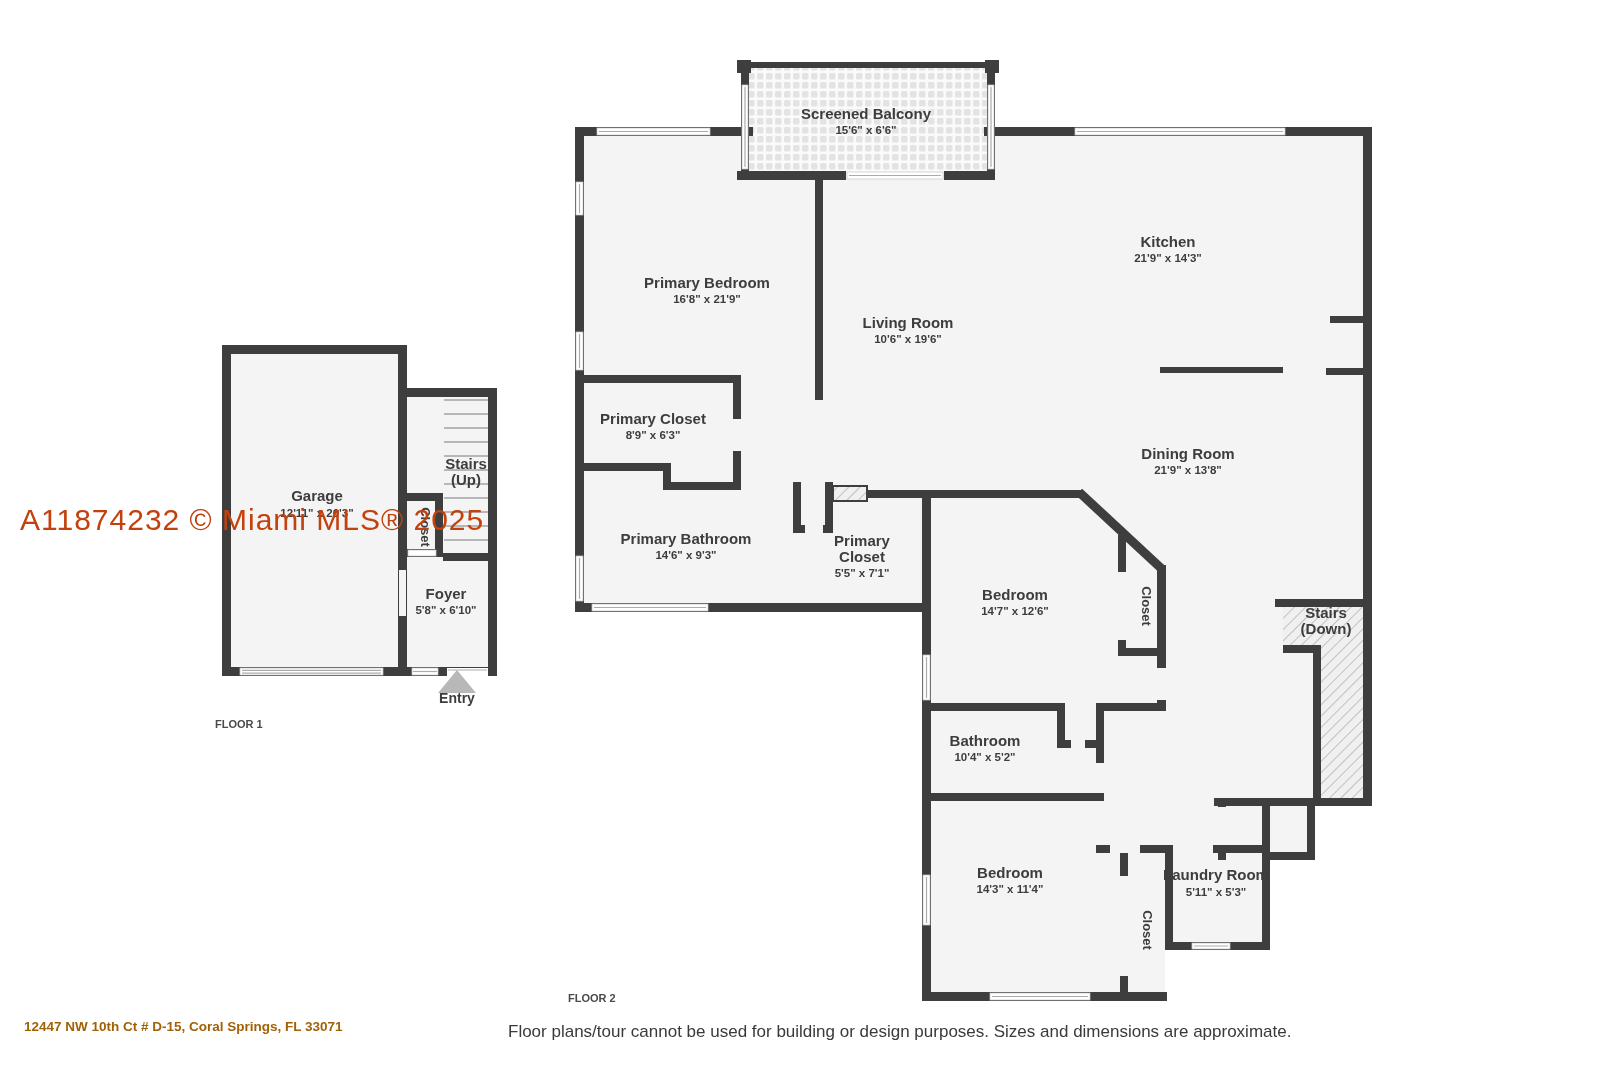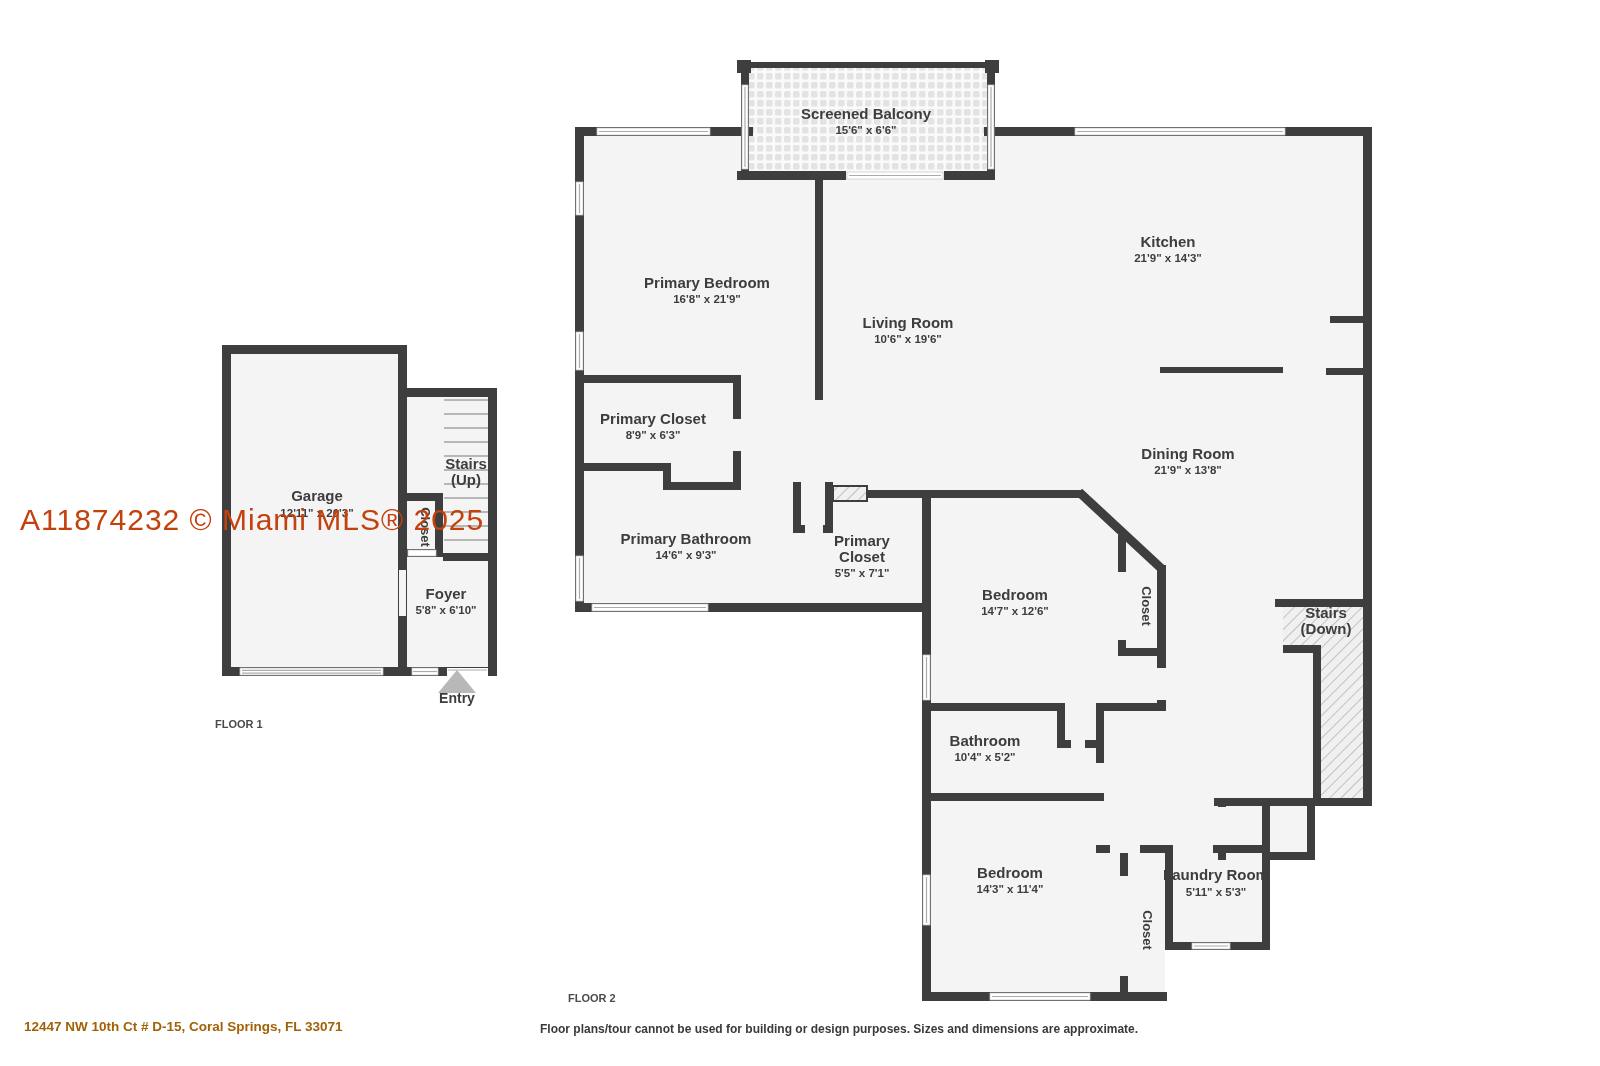--- a/index.html
+++ b/index.html
@@ -13,21 +13,21 @@
   .tread{stroke:#b7b7b7;stroke-width:2;}
   .wline{stroke:#3e3e3e;stroke-width:9;}
   .rname{font:700 15px "Liberation Sans",sans-serif;fill:#3d3d3d;}
   .rdims{font:700 11.5px "Liberation Sans",sans-serif;fill:#3d3d3d;}
   .rvert{font:700 13px "Liberation Sans",sans-serif;fill:#3d3d3d;}
   .flabel{font:700 11px "Liberation Sans",sans-serif;fill:#4a4a4a;}
   .entrytxt{font:700 14px "Liberation Sans",sans-serif;fill:#3d3d3d;}
   #watermark{position:absolute;left:20px;top:503px;font-size:30px;font-weight:400;
              color:#c2410c;letter-spacing:1px;white-space:nowrap;z-index:5;}
   #footer-address{position:absolute;left:24px;top:1019px;font-size:13.5px;font-weight:700;color:#a16207;}
-  #footer-disclaimer{position:absolute;left:540px;top:1022px;font-size:12px;font-weight:700;color:#3a3a3a;}
+  #footer-disclaimer{position:absolute;left:508px;top:1022px;font-size:17px;font-weight:400;color:#3a3a3a;}
 </style>
 </head>
 <body>
 
 <div id="stage">
 
 <div id="watermark">A11874232 © Miami MLS® 2025</div>
 
 <svg width="1600" height="1066" viewBox="0 0 1600 1066">
   <defs>

